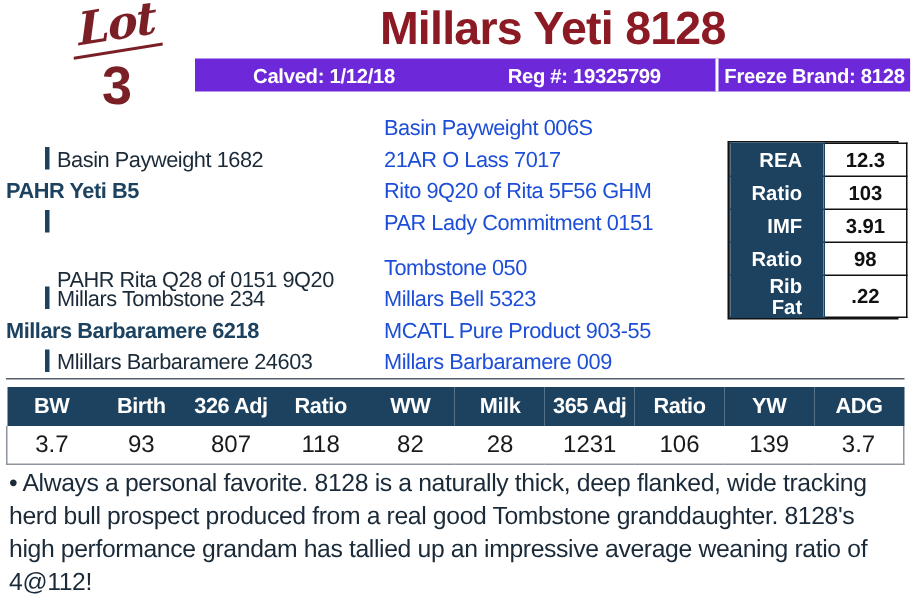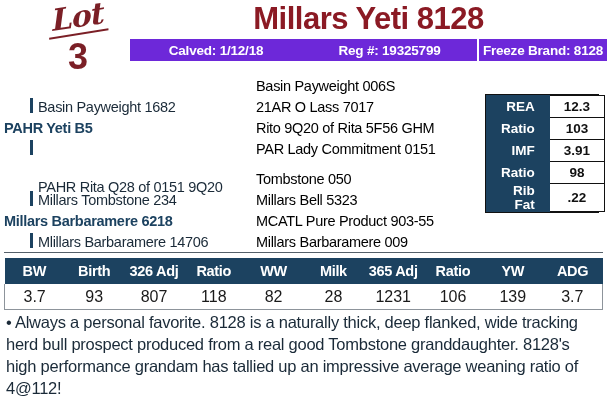--- a/index.html
+++ b/index.html
@@ -109,21 +109,21 @@
     position: absolute;
     width: 3px;
     height: 15px;
     background: #1C4260;
   }
 
   .ped-right {
     position: absolute;
     left: 256px;
     font-size: 14.5px;
-    color: #000000;
+    color: #1d4ed8;
     white-space: nowrap;
     letter-spacing: -0.3px;
     line-height: 1;
   }
 
   
   .carcass {
     position: absolute;
     left: 485px;
     top: 94px;
@@ -247,21 +247,21 @@
   <div class="ped-right" style="top:100px;">21AR O Lass 7017</div>
   <div class="ped-right" style="top:121px;">Rito 9Q20 of Rita 5F56 GHM</div>
   <div class="ped-right" style="top:142px;">PAR Lady Commitment 0151</div>
 
   <div class="tick" style="left:30px; top:191px;"></div>
   <div class="ped" style="left:38px; top:193px;">Millars Tombstone 234</div>
 
   <div class="ped bold" style="left:4px; top:214px;">Millars Barbaramere 6218</div>
 
   <div class="tick" style="left:30px; top:233px;"></div>
-  <div class="ped" style="left:38px; top:235px;">Mlillars Barbaramere 14706</div>
+  <div class="ped" style="left:38px; top:235px;">Mlillars Barbaramere 24603</div>
 
   <div class="ped-right" style="top:172px;">Tombstone 050</div>
   <div class="ped-right" style="top:193px;">Millars Bell 5323</div>
   <div class="ped-right" style="top:214px;">MCATL Pure Product 903-55</div>
   <div class="ped-right" style="top:235px;">Millars Barbaramere 009</div>
 
   <div class="carcass">
     <table>
       <tbody>
         <tr>

